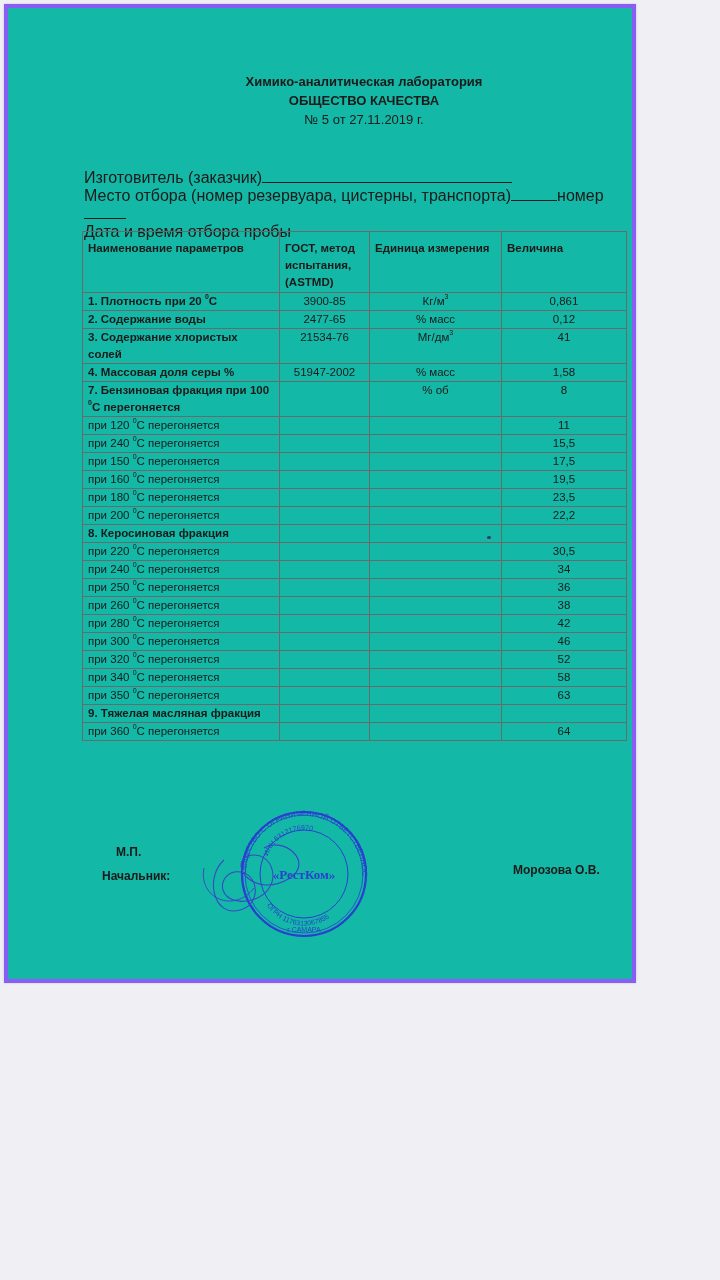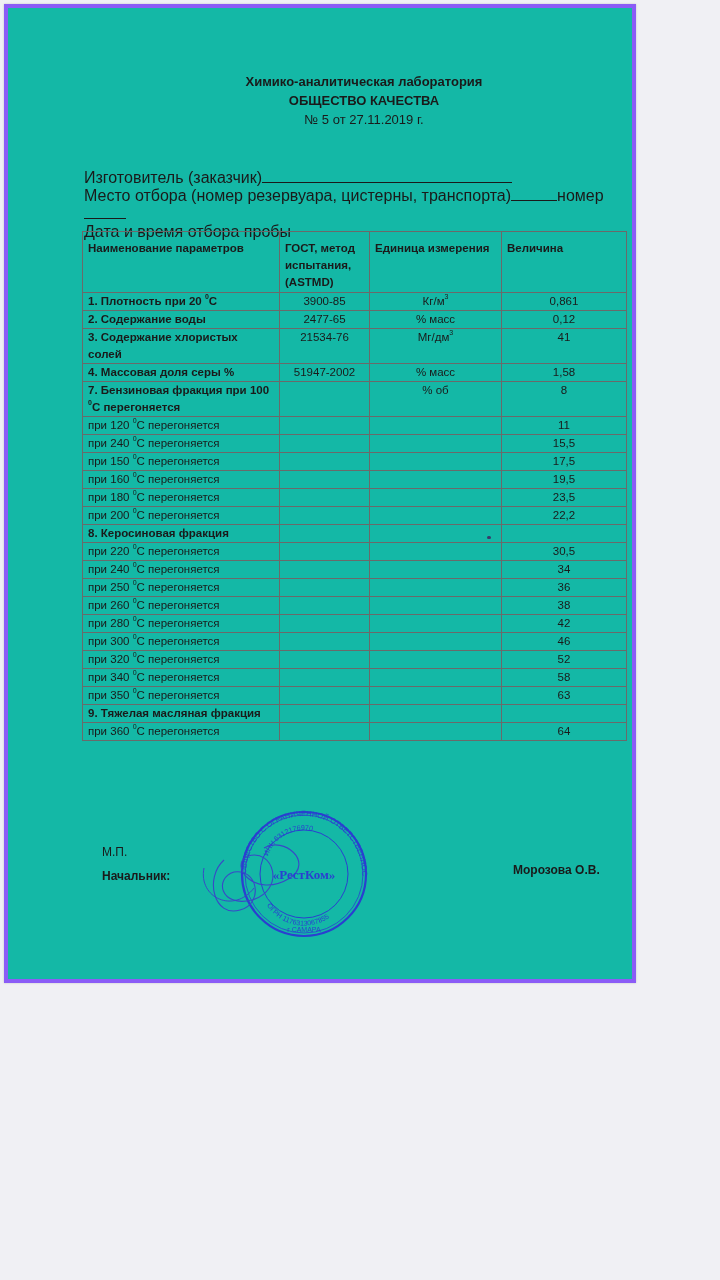--- a/index.html
+++ b/index.html
@@ -18,21 +18,21 @@
   table.q {
     position:absolute; left:74px; top:223px; width:544px;
     border-collapse:collapse; font-size:11.5px; table-layout:fixed;
   }
   table.q td, table.q th { border:1px solid #6a6a6a; padding:0 5px; line-height:17px; vertical-align:top; }
   table.q th { font-weight:bold; text-align:left; padding-top:8px; height:52px; }
   table.q td.c { text-align:center; }
   table.q td.b { font-weight:bold; }
   sup { font-size:7px; vertical-align:top; line-height:9px; position:relative; top:-1px; }
   .sig { position:absolute; font-size:12px; font-weight:bold; }
-  .mp { left:94px; top:837px; font-weight:normal; }
+  .mp { left:108px; top:837px; font-weight:bold; }
   .boss { left:94px; top:855px;margin-top:6px; }
   .name { left:505px; top:855px; }
   .stamp { position:absolute; left:186px; top:800px; width:180px; height:140px; }
   .speck { position:absolute; left:479px; top:528px; width:4px; height:3px; background:#3a3a6a; border-radius:2px; }
 </style>
 </head>
 <body>
 
 <div class="page">
 

